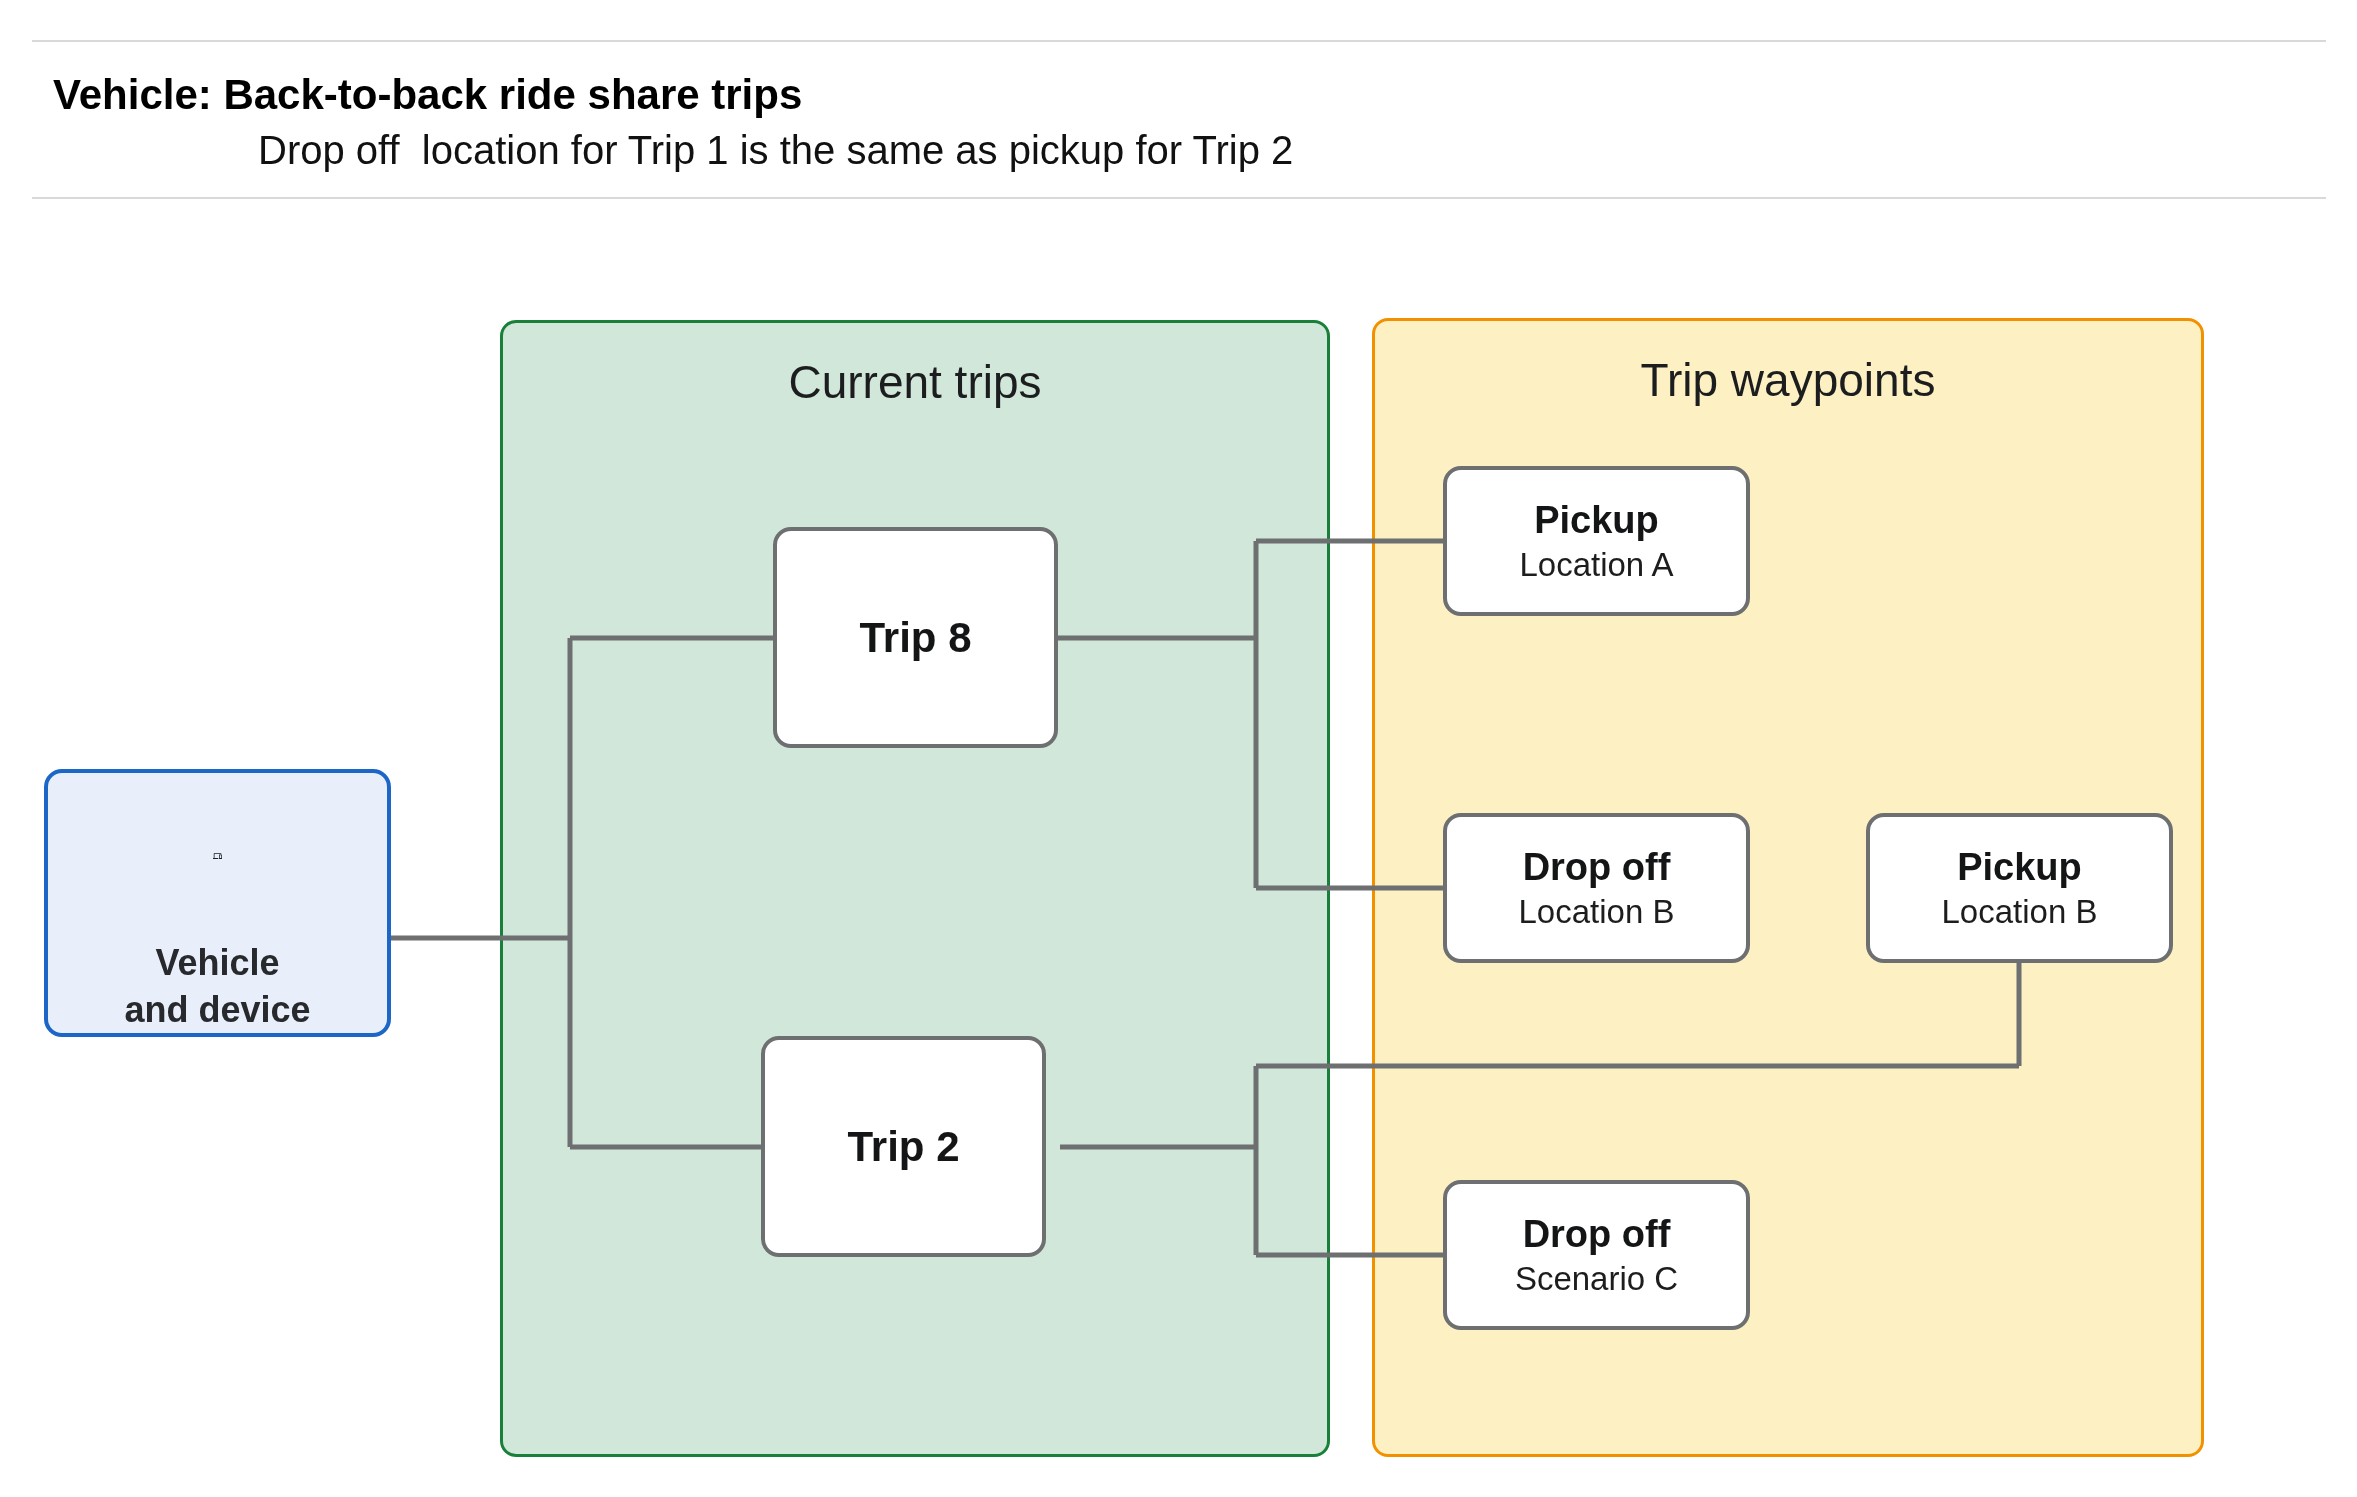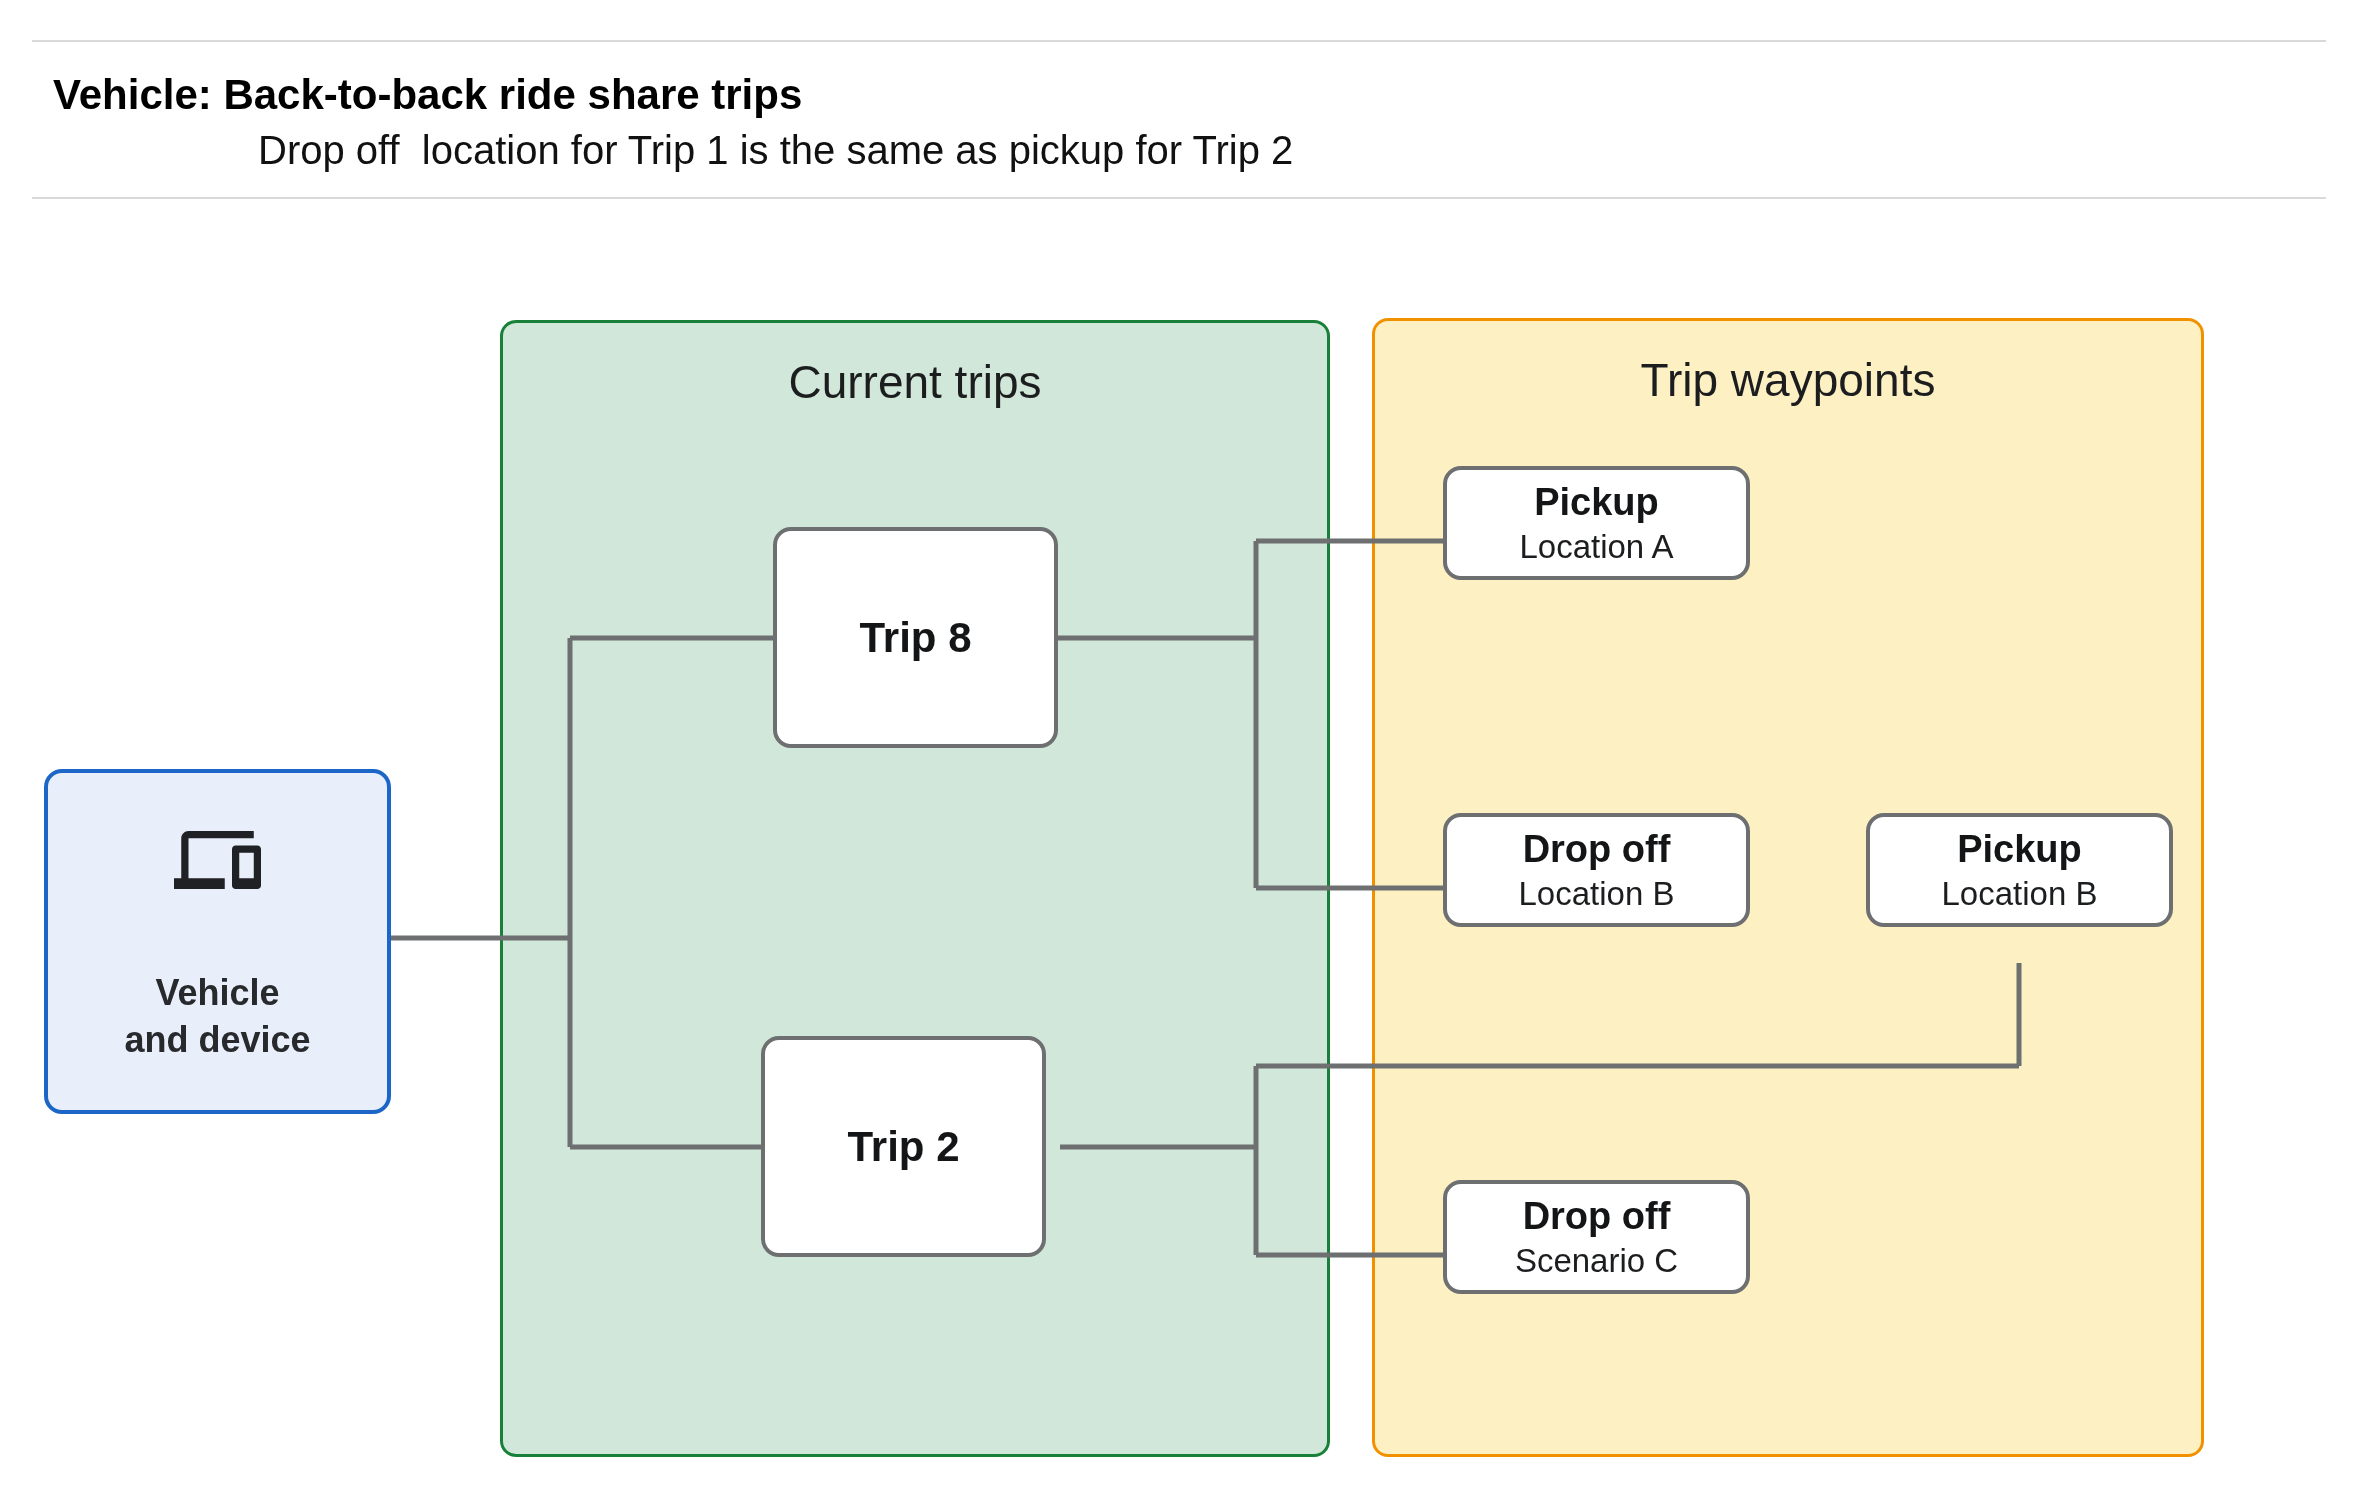--- a/index.html
+++ b/index.html
@@ -32,30 +32,30 @@
     font-size:46px;line-height:58px;font-weight:400;color:#1c1d1f;}
 
   
   svg.connectors{position:absolute;left:0;top:0;z-index:2;pointer-events:none;}
   svg.connectors path{stroke:var(--connector);stroke-width:5;fill:none;}
 
   
   .node{position:absolute;z-index:3;display:flex;flex-direction:column;
     align-items:center;justify-content:center;text-align:center;
     background:var(--node-fill);border:4px solid var(--node-border);border-radius:18px;}
-  .vehicle{left:44px;top:769px;width:347px;height:345px;
+  .vehicle{left:44px;top:769px;width:347px;height:268px;
     background:var(--vehicle-fill);border:4px solid var(--vehicle-border);
-    justify-content:flex-start;padding-top:58px;}
+    justify-content:flex-start;padding-top:80px;}
   .vehicle .dev-icon{display:block;}
   .vehicle .v-label{margin-top:80px;font-size:36px;line-height:47px;font-weight:700;color:#27292c;}
   .trip{width:285px;height:221px;}
   .trip.t1{left:773px;top:527px;}
   .trip.t2{left:761px;top:1036px;}
   .trip-label{font-size:42px;font-weight:700;color:#141517;}
-  .wp{width:307px;height:114px;}
+  .wp{width:307px;height:150px;}
   .wp.pa{left:1443px;top:466px;}
   .wp.db{left:1443px;top:813px;}
   .wp.pb{left:1866px;top:813px;}
   .wp.dc{left:1443px;top:1180px;}
   .wp-title{font-size:38px;line-height:47px;font-weight:700;color:#141517;}
   .wp-loc{font-size:33px;line-height:42px;font-weight:400;color:#1c1d1f;}
 </style>
 </head>
 <body>
 

